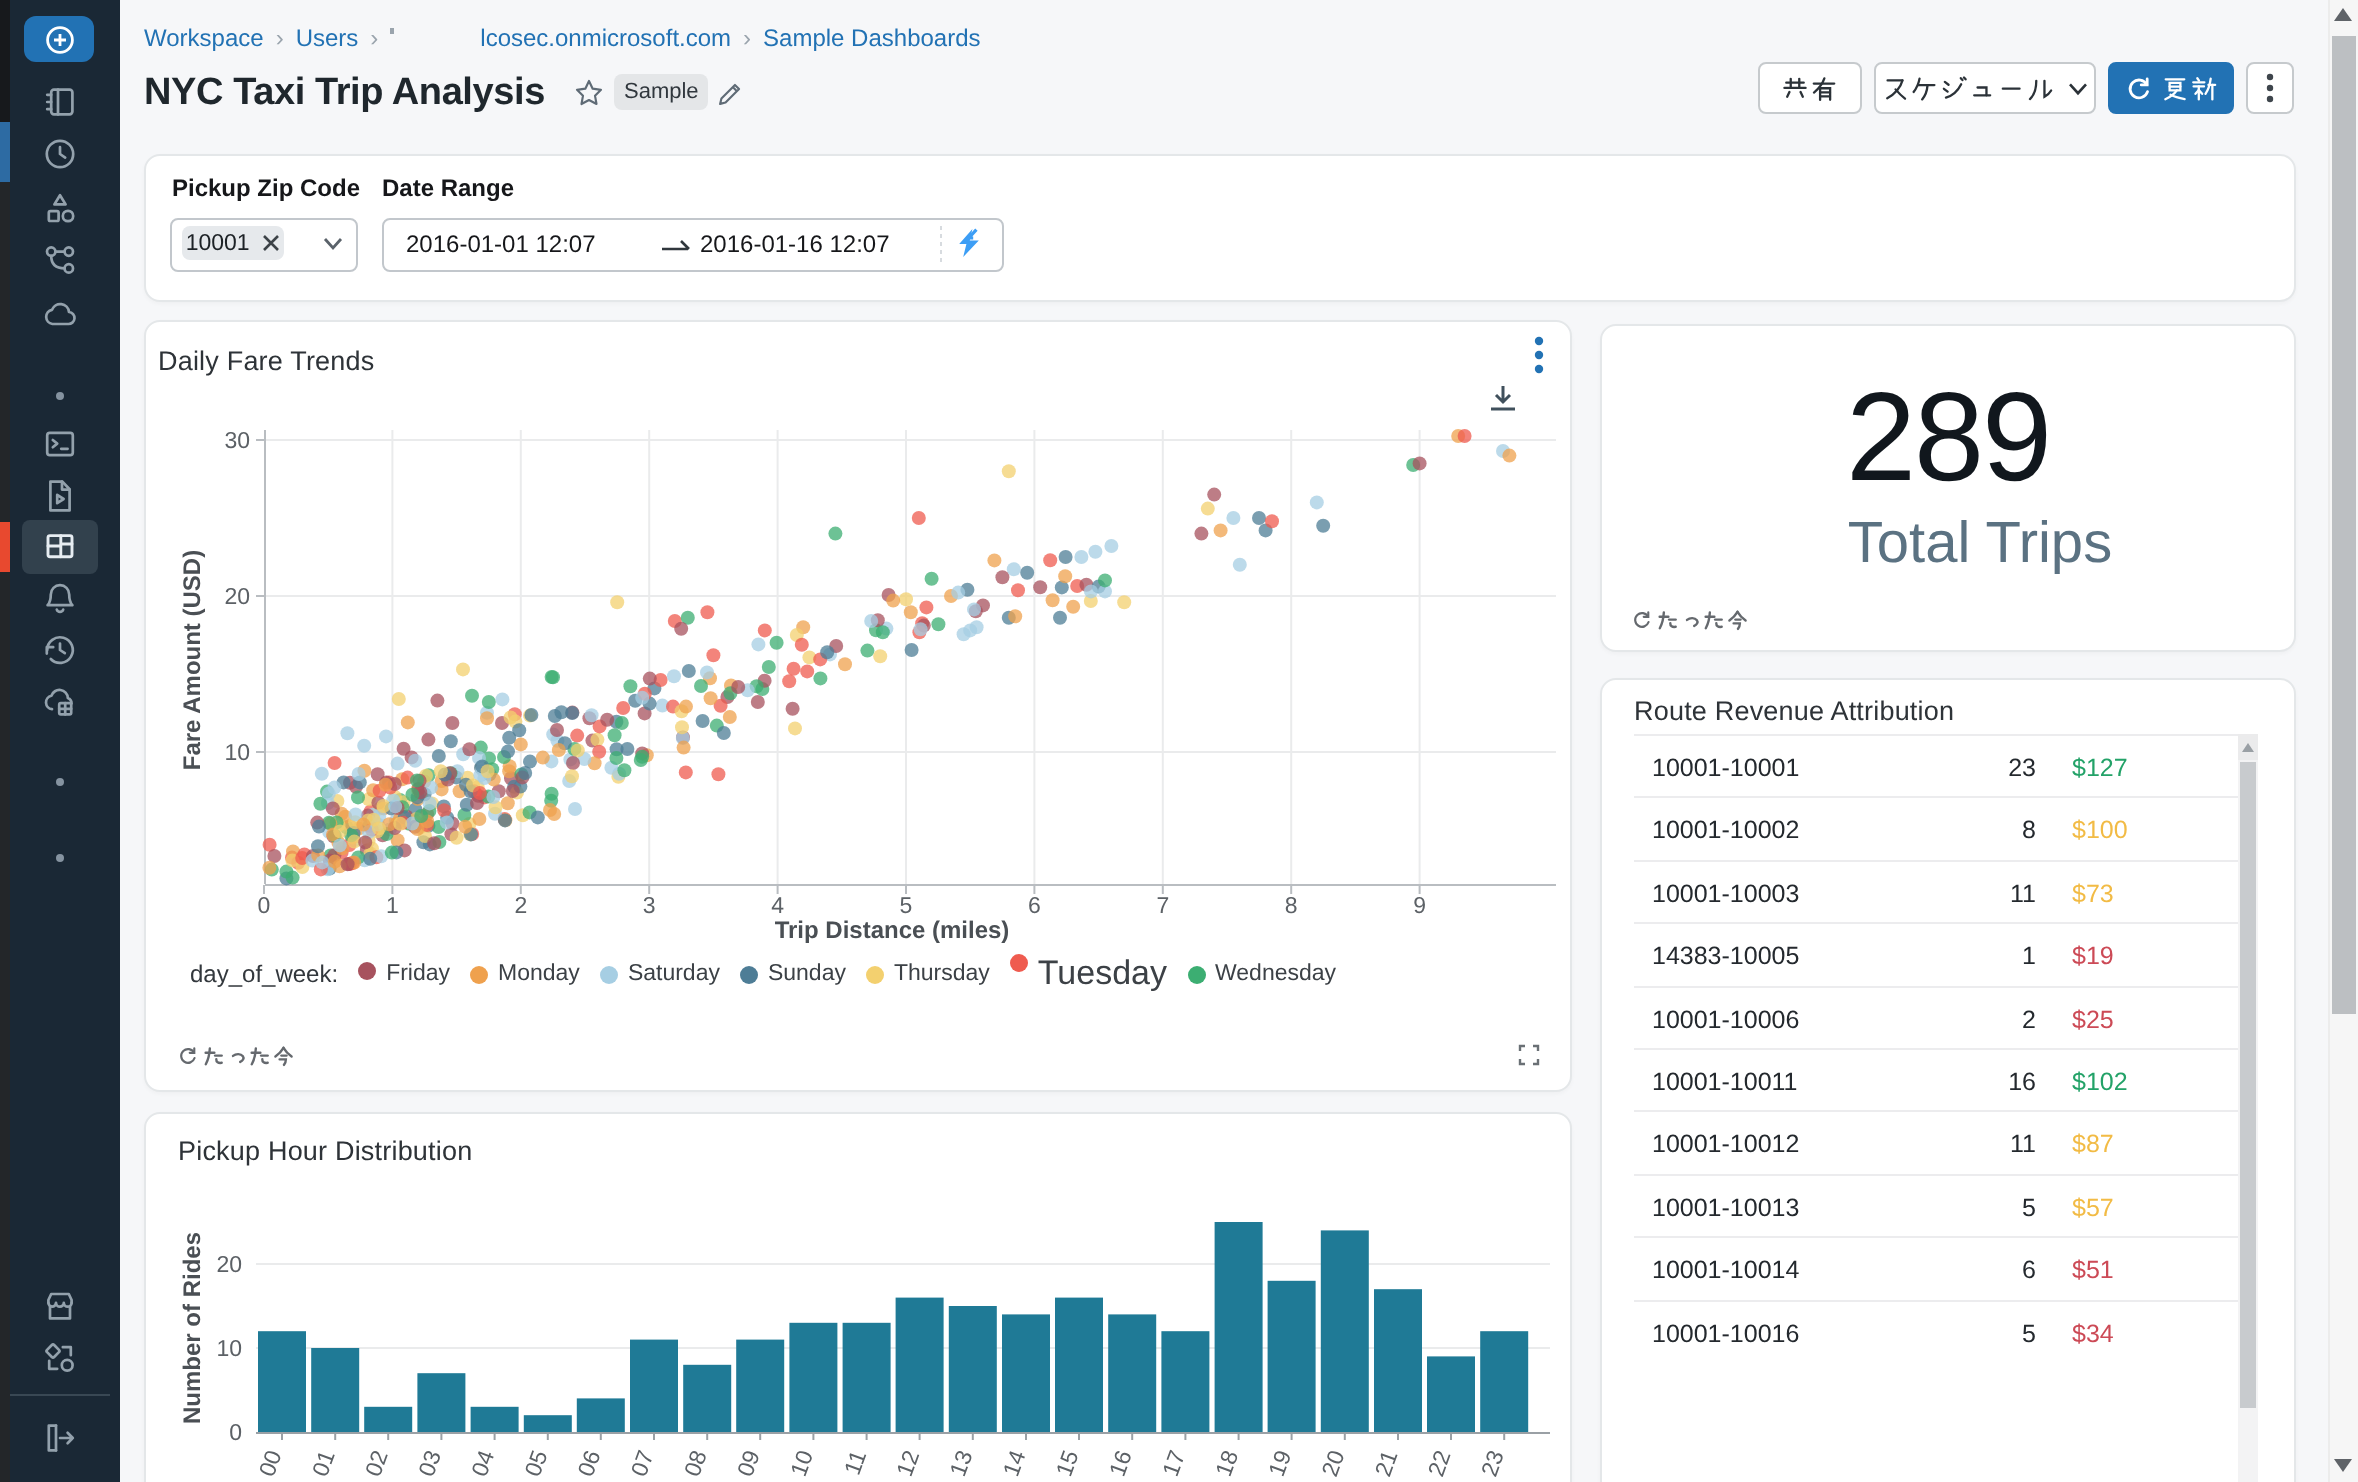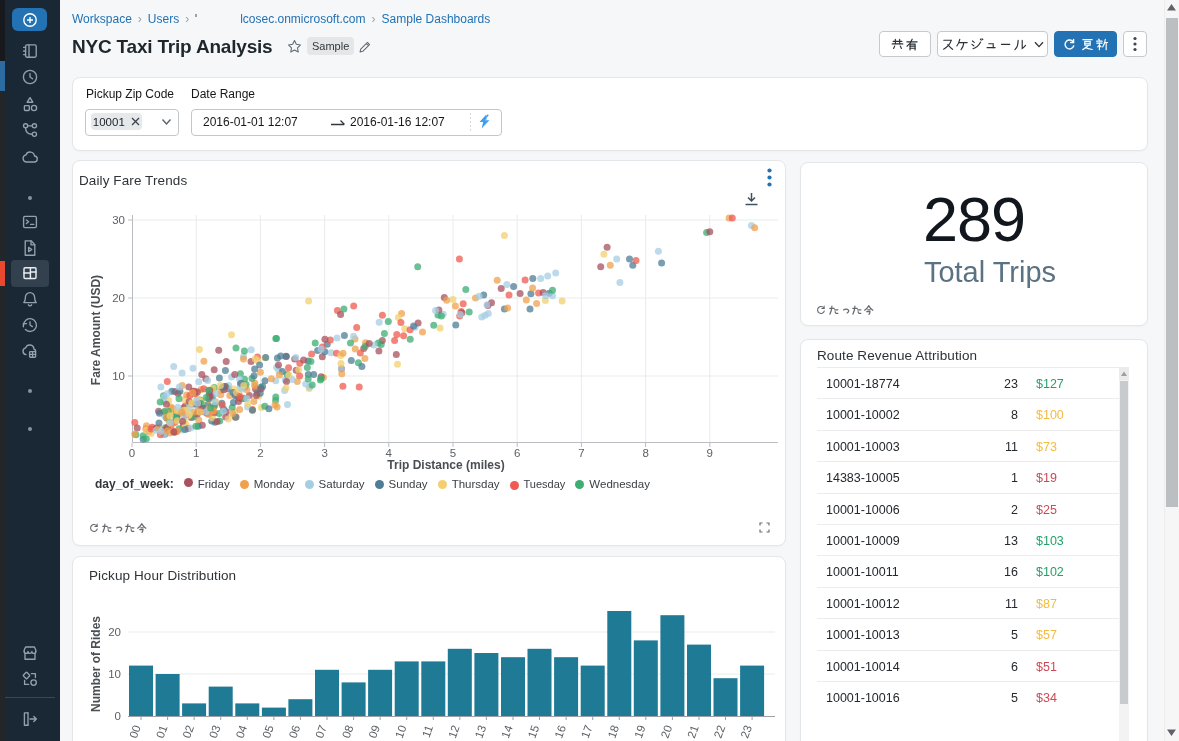--- a/index.html
+++ b/index.html
@@ -14,21 +14,21 @@
 #selbg{left:11px;top:260px;width:38px;height:27px;background:#32414d;border-radius:4px}
 #redbar{left:0;top:261px;width:5px;height:25px;background:#e8492f}
 
 .bc{left:72px;top:12px;font-size:12px;color:#2272b4}
 .bc .sep{color:#9aa4ad;padding:0 6px;font-size:12px}
 #title{left:72px;top:36px;font-size:19px;font-weight:700;color:#1f272d;letter-spacing:-.2px}
 #sampletag{left:307px;top:37px;background:#e4e6e8;border-radius:4px;font-size:11px;color:#30373d;padding:3px 5px;font-weight:400}
 .hbtn{position:absolute;top:31px;height:26px;background:#fff;border:1px solid #c6cacd;border-radius:4px;display:flex;align-items:center;justify-content:center}
 
 .card{position:absolute;background:#fff;border:1px solid #e4e7e9;border-radius:8px;box-shadow:0 1px 2px rgba(0,0,0,.03)}
-.flabel{position:absolute;top:87px;font-size:12px;font-weight:400;color:#16171a}
+.flabel{position:absolute;top:87px;font-size:12px;font-weight:700;color:#16171a}
 .finput{position:absolute;top:109px;height:27px;background:#fff;border:1px solid #c2c7cc;border-radius:4px}
 
 .ctitle{position:absolute;font-size:13.5px;color:#2e3338;letter-spacing:.1px}
 .axt{font-size:12px;font-weight:700;fill:#4a4f54}
 .tick{font-size:11.5px;fill:#5c6166}
 
 #rtable{position:absolute;left:817px;top:367px;width:302px;font-size:12.5px;color:#24292e}
 #rtable .hrow{background:#f8f8f9;height:31px;font-weight:700;color:#2c3136;font-size:12px}
 #rtable .row{height:31.4px;border-top:1px solid #ececee}
 #rtable .c1{position:absolute;left:9px;top:9px}
@@ -769,27 +769,27 @@
       <circle cx="324.9" cy="339.3" r="3.5" fill="#A7525E"></circle>
       <circle cx="373.8" cy="345.1" r="3.5" fill="#A6CEE3"></circle>
       <circle cx="369.1" cy="343.5" r="3.5" fill="#A7525E"></circle>
       <circle cx="322.4" cy="346.9" r="3.5" fill="#EF5B4F"></circle>
       <circle cx="321.1" cy="348.9" r="3.5" fill="#A6CEE3"></circle>
       <circle cx="350.5" cy="343.0" r="3.5" fill="#3CAE72"></circle>
     </g>
   </svg>
 
 <div class="abs" style="left:95px;top:477px;display:flex;gap:10px;align-items:center">
-    <span style="font-weight:700;color:#33383d;font-size:12px">day_of_week:</span>
+    <span style="font-weight:400;color:#33383d;font-size:12px">day_of_week:</span>
     <span style="display:inline-flex;gap:5px;font-size:11.5px;color:#3c4146"><span style="width:9px;height:9px;border-radius:50%;background:#A7525E;display:inline-block"></span>Friday</span>
     <span style="display:inline-flex;align-items:center;gap:5px;font-size:11.5px;color:#3c4146"><span style="width:9px;height:9px;border-radius:50%;background:#EFA14E;display:inline-block"></span>Monday</span>
     <span style="display:inline-flex;align-items:center;gap:5px;font-size:11.5px;color:#3c4146"><span style="width:9px;height:9px;border-radius:50%;background:#A6CEE3;display:inline-block"></span>Saturday</span>
     <span style="display:inline-flex;align-items:center;gap:5px;font-size:11.5px;color:#3c4146"><span style="width:9px;height:9px;border-radius:50%;background:#4E7D96;display:inline-block"></span>Sunday</span>
     <span style="display:inline-flex;align-items:center;gap:5px;font-size:11.5px;color:#3c4146"><span style="width:9px;height:9px;border-radius:50%;background:#F3D06F;display:inline-block"></span>Thursday</span>
-    <span style="display:inline-flex;align-items:flex-end;gap:5px;font-size:11px;color:#3c4146"><span style="width:9px;height:9px;border-radius:50%;background:#EF5B4F;display:inline-block"></span>Tuesday</span>
+    <span style="display:inline-flex;align-items:flex-start;gap:5px;font-size:17px;color:#3c4146"><span style="width:9px;height:9px;border-radius:50%;background:#EF5B4F;display:inline-block"></span>Tuesday</span>
     <span style="display:inline-flex;align-items:center;gap:5px;font-size:11.5px;color:#3c4146"><span style="width:9px;height:9px;border-radius:50%;background:#3CAE72;display:inline-block"></span>Wednesday</span>
   </div>
 
 <div class="abs" style="left:89px;top:523px;display:flex;gap:3px;align-items:center">
     <svg width="10" height="10" viewBox="0 0 14 14" fill="none" stroke="#65696e" stroke-width="1.5" stroke-linecap="round">
       <path d="M11.6 8.4A4.8 4.8 0 1 1 11.2 4.6"></path>
       <path d="M11.4 1.6v3.2h-3.2" fill="none"></path>
     </svg>
     <svg width="45" height="10.5" style="overflow:visible" fill="none" stroke="#65696e" stroke-width="1.60" stroke-linecap="round">
       <g transform="translate(0.0,0) scale(0.7500)">
@@ -849,21 +849,21 @@
         <path d="M5.6 6.4h3.4"></path>
         <path d="M4.4 8.9h4.2c0 1.6-.4 2.7-1.3 3.7"></path>
       </g>
     </svg>
   </div>
 
 <div class="card" style="left:800px;top:339px;width:348px;height:420px"></div>
 <div class="ctitle" style="left:817px;top:348px">Route Revenue Attribution</div>
 <div id="rtable">
 <div class="row" style="position:relative">
-      <span class="c1">10001-18774</span>
+      <span class="c1">10001-10001</span>
       <span class="c2">23</span>
       <span class="c3 grn">$127</span>
     </div>
     <div class="row" style="position:relative">
       <span class="c1">10001-10002</span>
       <span class="c2">8</span>
       <span class="c3 amb">$100</span>
     </div>
     <div class="row" style="position:relative">
       <span class="c1">10001-10003</span>
@@ -872,25 +872,20 @@
     </div>
     <div class="row" style="position:relative">
       <span class="c1">14383-10005</span>
       <span class="c2">1</span>
       <span class="c3 red">$19</span>
     </div>
     <div class="row" style="position:relative">
       <span class="c1">10001-10006</span>
       <span class="c2">2</span>
       <span class="c3 red">$25</span>
-    </div>
-    <div class="row" style="position:relative">
-      <span class="c1">10001-10009</span>
-      <span class="c2">13</span>
-      <span class="c3 grn">$103</span>
     </div>
     <div class="row" style="position:relative">
       <span class="c1">10001-10011</span>
       <span class="c2">16</span>
       <span class="c3 grn">$102</span>
     </div>
     <div class="row" style="position:relative">
       <span class="c1">10001-10012</span>
       <span class="c2">11</span>
       <span class="c3 amb">$87</span>

